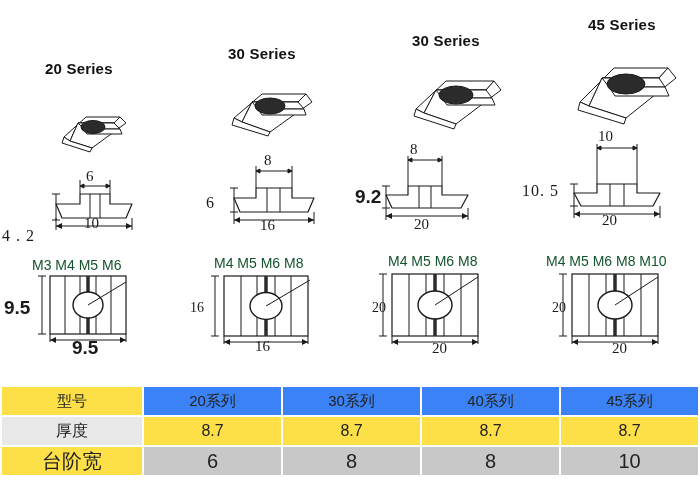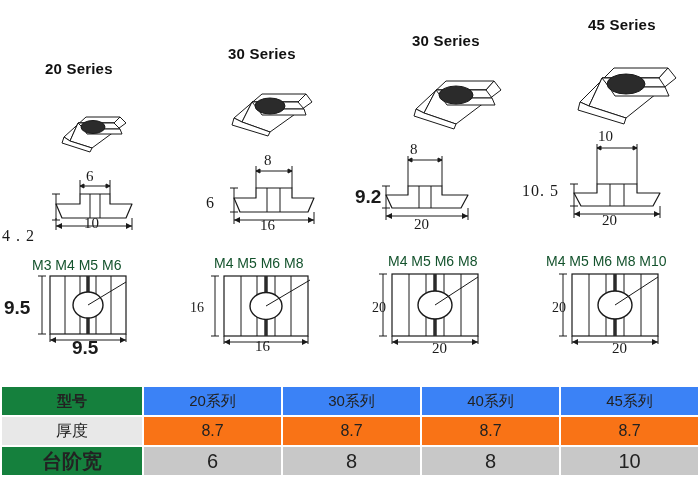--- a/index.html
+++ b/index.html
@@ -36,23 +36,23 @@
     position:absolute;left:0;top:385px;width:700px;
     border-collapse:separate;border-spacing:2px 2px;
     table-layout:fixed;
   }
   .spec-table td{
     text-align:center;color:#222;
     font-family:"Liberation Sans",sans-serif;
     height:28px;padding:0;
   }
   .row-a td{background:#3b82f6;font-size:15px;}
-  .row-b td{background:#f97316;font-size:16px;}
+  .row-b td{background:#fde047;font-size:16px;}
   .row-c td{background:#c8c8c8;font-size:20px;}
-  .row-a td.label,.row-c td.label{background:#15803d;font-weight:bold;}
+  .row-a td.label,.row-c td.label{background:#fde047;}
   .row-b td.label{background:#e8e8e8;}
   .spec-table td.label{width:140px;}
   svg{display:block;overflow:visible;}
 </style>
 </head>
 <body>
 
 <div class="diagram-area">
 
   <div class="series-block" style="left:0;width:180px;">

